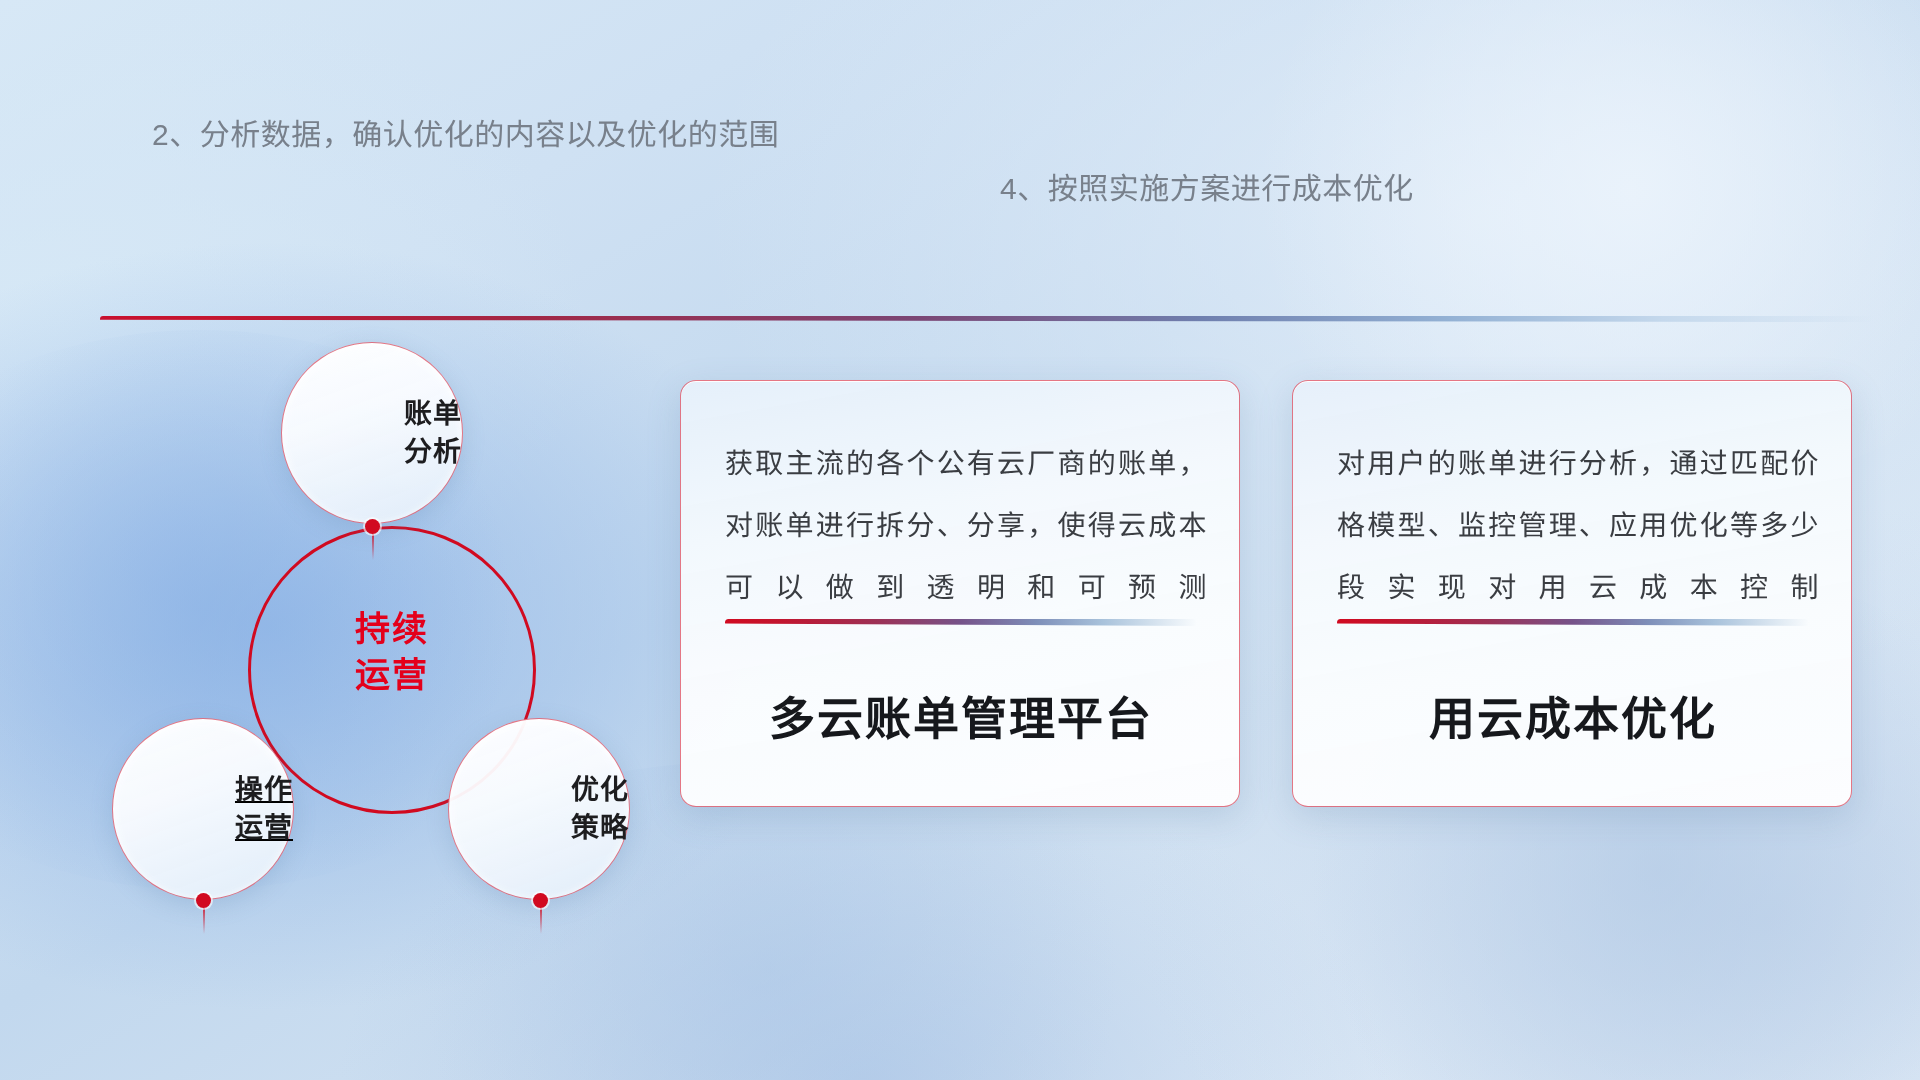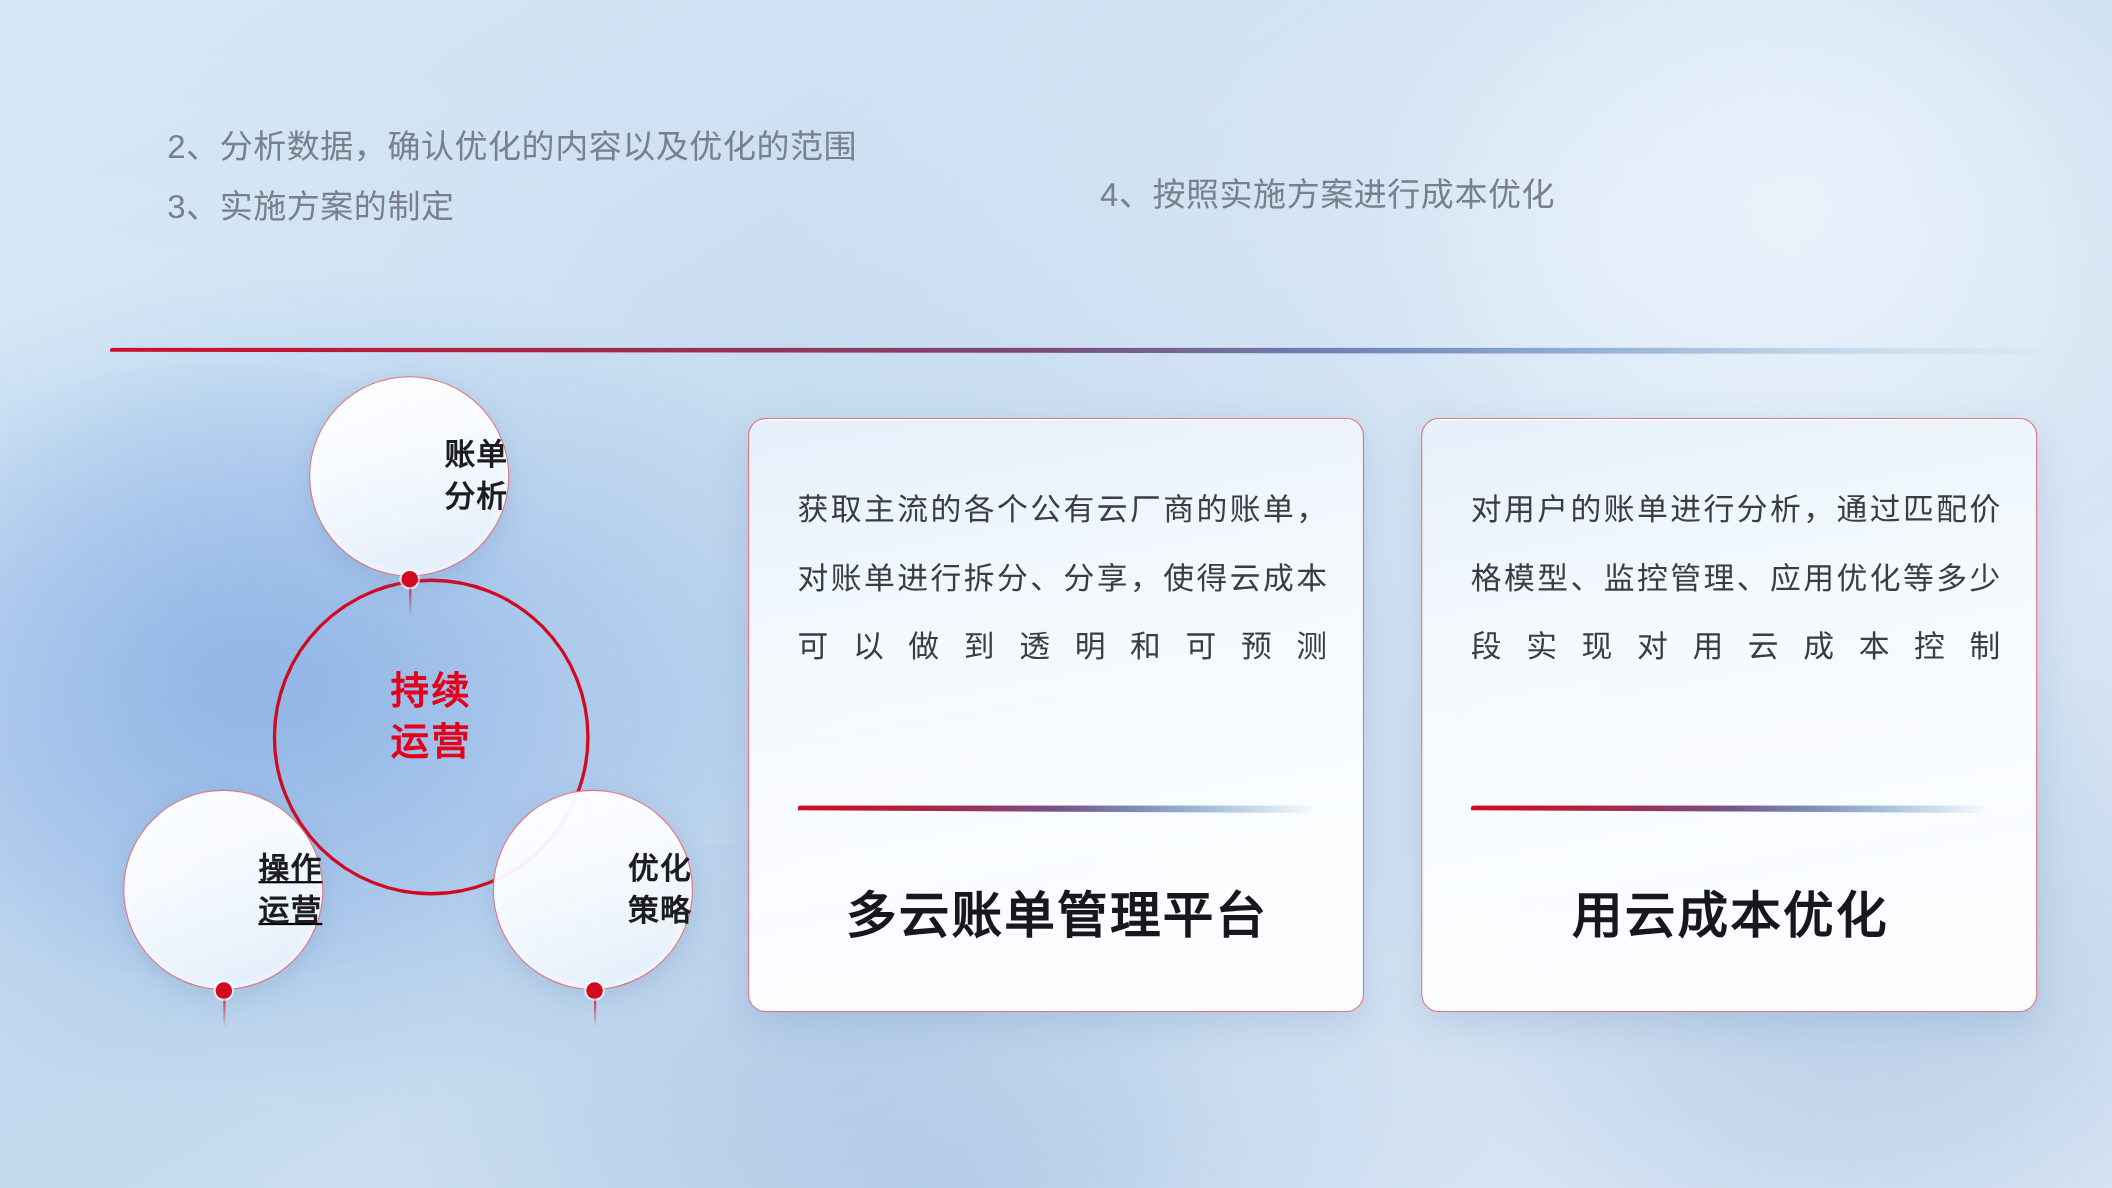--- a/index.html
+++ b/index.html
@@ -43,21 +43,21 @@
   
   .steps {
     position: absolute;
     color: #78808b;
     font-size: 30px;
     line-height: 54px;
     letter-spacing: 0.5px;
     white-space: nowrap;
   }
   .steps.left  { left: 152px; top: 108px; }
-  .steps.right { left: 1000px; top: 151px; text-align: center; }
+  .steps.right { left: 1000px; top: 162px; text-align: center; }
   .step-line { display: block; }
 
   
   .top-rule {
     position: absolute;
     left: 100px;
     top: 316px;
     width: 1775px;
     height: 6px;
     background: linear-gradient(90deg,
@@ -133,21 +133,21 @@
     font-weight: 800;
     line-height: 46px;
     letter-spacing: 2px;
   }
 
   
   .card {
     position: absolute;
     top: 380px;
     width: 560px;
-    height: 540px;
+    height: 427px;
     border-radius: 16px;
     box-sizing: border-box;
     border: 1.6px solid rgba(209,10,32,0.55);
     background: linear-gradient(170deg,
         rgba(230,240,250,0.96) 0%,
         rgba(244,249,253,0.97) 32%,
         rgba(250,252,254,0.98) 62%,
         rgba(252,253,255,0.99) 100%);
     box-shadow: 0 10px 34px rgba(82,118,162,0.20), inset 0 1px 0 rgba(255,255,255,0.9);
     padding: 52px 32px 30px 44px;
@@ -194,21 +194,20 @@
 
 <div id="slide">
 
   <div class="wash a"></div>
   <div class="wash b"></div>
   <div class="wash c"></div>
   <div class="wash d"></div>
 
   <div class="steps left">
     <span class="step-line">2、分析数据，确认优化的内容以及优化的范围</span>
-    <span class="step-line">3、实施方案的制定</span>
   </div>
 
   <div class="steps right">
     <span class="step-line">4、按照实施方案进行成本优化</span>
   </div>
 
   <div class="top-rule"></div>
 
   <div class="venn">
 

